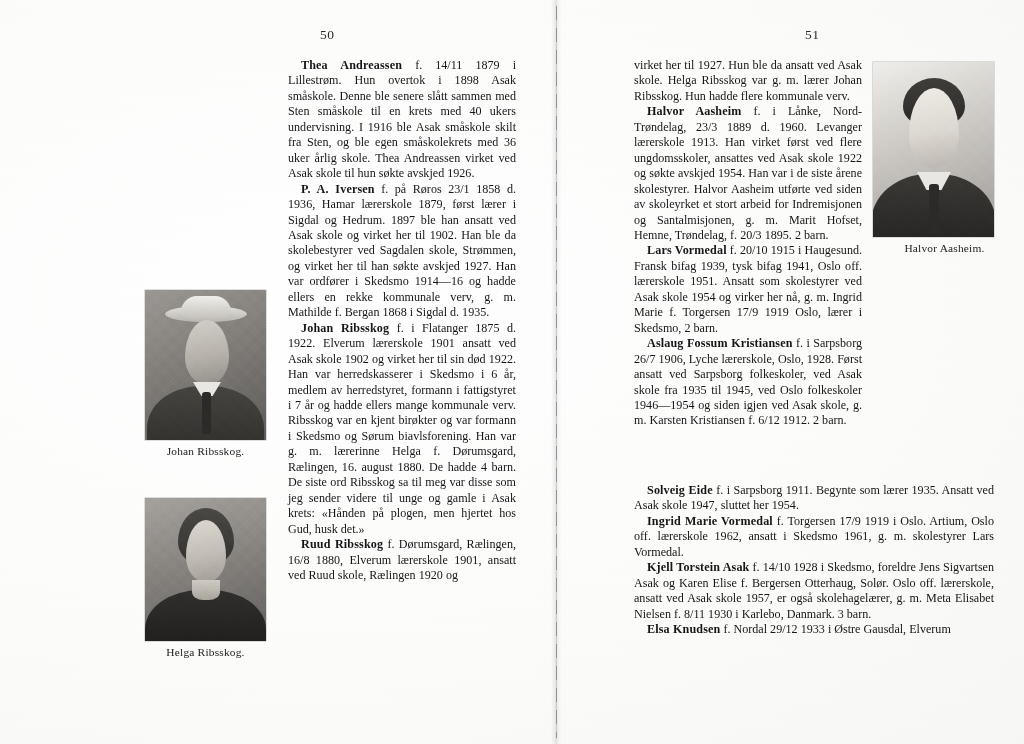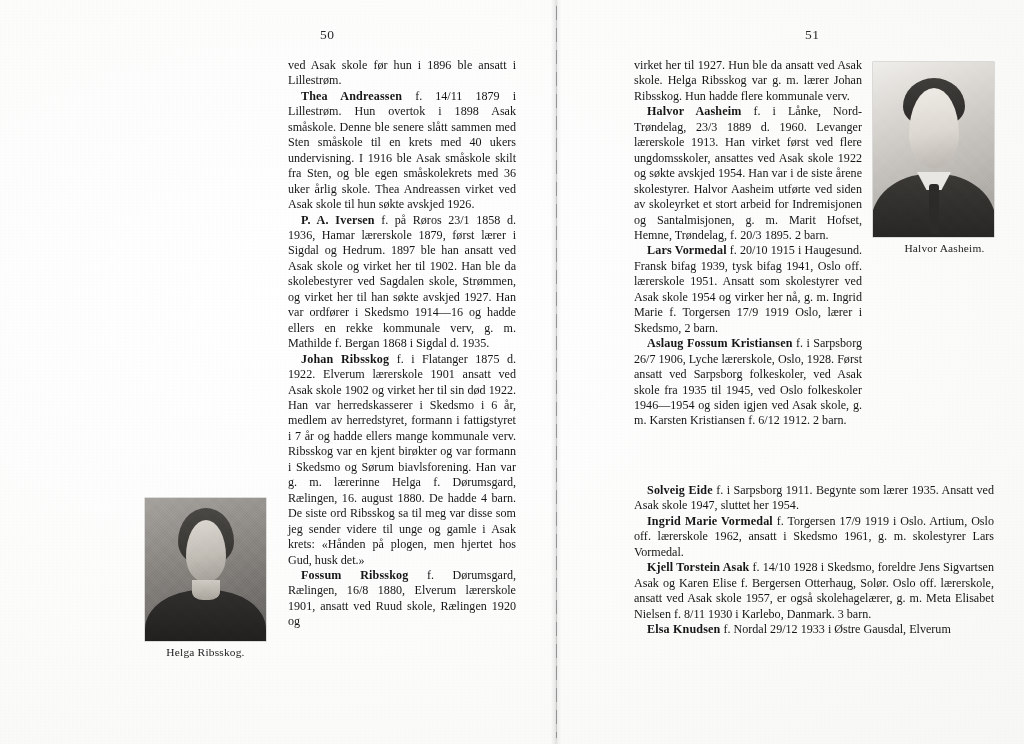--- a/index.html
+++ b/index.html
@@ -160,53 +160,69 @@
 <div id="scan">
   <div id="paper"></div>
   <div id="grain"></div>
   <div id="gutter"></div>
   <div id="page-edge"></div>
   <div id="gutter-line"></div>
 
   <div class="folio" id="folio-left">50</div>
 
 
+  <div class="photo-block" style="left:145px; top:290px; width:121px;">
+    <div class="photo" style="width:121px; height:150px;">
+      <div class="tone" style="background:linear-gradient(155deg,#9b9894 0%,#7d7a76 50%,#5c5a57 100%);"></div>
+      <div class="torso" style="left:2px; top:96px; width:117px; height:60px;
+           background:linear-gradient(180deg,#46443f,#31302d);"></div>
+
+      <div style="position:absolute; left:20px; top:16px; width:82px; height:16px;
+           border-radius:50%; background:linear-gradient(180deg,#e3e1dc,#b8b5af);"></div>
+      <div style="position:absolute; left:36px; top:6px; width:50px; height:22px;
+           border-radius:16px 16px 6px 6px; background:linear-gradient(180deg,#efeeea,#c6c3bd);"></div>
+      <div class="face" style="left:40px; top:30px; width:44px; height:64px;
+           background:linear-gradient(170deg,#d4d0c9 0%,#b6b2ab 55%,#928e88 100%);"></div>
+      <div class="collar" style="left:48px; top:92px; width:28px; height:14px;
+           clip-path:polygon(0 0,100% 0,70% 100%,30% 100%);"></div>
+      <div class="tie" style="left:57px; top:102px; width:9px; height:42px; border-radius:3px;"></div>
+      <div class="noise"></div>
+    </div>
+    <div class="caption">Johan Ribsskog.</div>
+  </div>
 
   <div class="photo-block" style="left:145px; top:498px; width:121px;">
     <div class="photo" style="width:121px; height:143px;">
       <div class="tone" style="background:linear-gradient(165deg,#a5a29d 0%,#83807c 50%,#605e5b 100%);"></div>
       <div class="torso" style="left:0px; top:92px; width:121px; height:56px;
            background:linear-gradient(180deg,#302f2d,#1f1e1d);"></div>
       <div class="hair" style="left:33px; top:10px; width:56px; height:54px;
            background:linear-gradient(180deg,#4a4845,#35332f);"></div>
       <div class="face" style="left:41px; top:22px; width:40px; height:62px;
            background:linear-gradient(170deg,#ddd9d2 0%,#c2bdb5 55%,#a09b94 100%);"></div>
       <div style="position:absolute; left:47px; top:82px; width:28px; height:20px;
            border-radius:0 0 40% 40%;
            background:linear-gradient(180deg,#cfcac2,#a8a39b);"></div>
       <div class="noise"></div>
     </div>
     <div class="caption">Helga Ribsskog.</div>
   </div>
 
   <div class="col" id="col-left">
-    <p>
-      <span>ved Asak skole før hun i 1896 ble ansatt i Lillestrøm.</span>
-    </p>
     <p class="ind">
       <b class="nm">Thea Andreassen</b><span> f. 14/11 1879 i Lillestrøm. Hun overtok i 1898 Asak småskole. Denne ble senere slått sammen med Sten småskole til en krets med 40 ukers undervisning. I 1916 ble Asak småskole skilt fra Sten, og ble egen småskolekrets med 36 uker årlig skole. Thea Andreassen virket ved Asak skole til hun søkte avskjed 1926.</span>
     </p>
     <p class="ind">
       <b class="nm">P. A. Iversen</b><span> f. på Røros 23/1 1858 d. 1936, Hamar lærerskole 1879, først lærer i Sigdal og Hedrum. 1897 ble han ansatt ved Asak skole og virket her til 1902. Han ble da skolebestyrer ved Sagdalen skole, Strømmen, og virket her til han søkte avskjed 1927. Han var ordfører i Skedsmo 1914—16 og hadde ellers en rekke kommunale verv, g. m. Mathilde f. Bergan 1868 i Sigdal d. 1935.</span>
     </p>
     <p class="ind">
       <b class="nm">Johan Ribsskog</b><span> f. i Flatanger 1875 d. 1922. Elverum lærerskole 1901 ansatt ved Asak skole 1902 og virket her til sin død 1922. Han var herredskasserer i Skedsmo i 6 år, medlem av herredstyret, formann i fattigstyret i 7 år og hadde ellers mange kommunale verv. Ribsskog var en kjent birøkter og var formann i Skedsmo og Sørum biavlsforening. Han var g. m. lærerinne Helga f. Dørumsgard, Rælingen, 16. august 1880. De hadde 4 barn. De siste ord Ribsskog sa til meg var disse som jeg sender videre til unge og gamle i Asak krets: «Hånden på plogen, men hjertet hos Gud, husk det.»</span>
     </p>
     <p class="ind">
-      <b class="nm">Fossum Ribsskog</b><span> f. Dørumsgard, Rælingen, 16/8 1880, Elverum lærerskole 1901, ansatt ved Ruud skole, Rælingen 1920 og</span>
+      <b class="nm">Ruud Ribsskog</b><span> f. Dørumsgard, Rælingen, 16/8 1880, Elverum lærerskole 1901, ansatt ved Ruud skole, Rælingen 1920 og</span>
     </p>
   </div>
 
   <div class="folio" id="folio-right">51</div>
 
   <div class="photo-block" style="left:873px; top:62px; width:143px;">
     <div class="photo" style="width:121px; height:175px;">
       <div class="tone" style="background:linear-gradient(160deg,#f0eeea 0%,#cfccc7 40%,#9e9b96 100%);"></div>
       <div class="torso" style="left:-2px; top:112px; width:125px; height:70px;
            background:linear-gradient(180deg,#3a3936,#252422);"></div>

